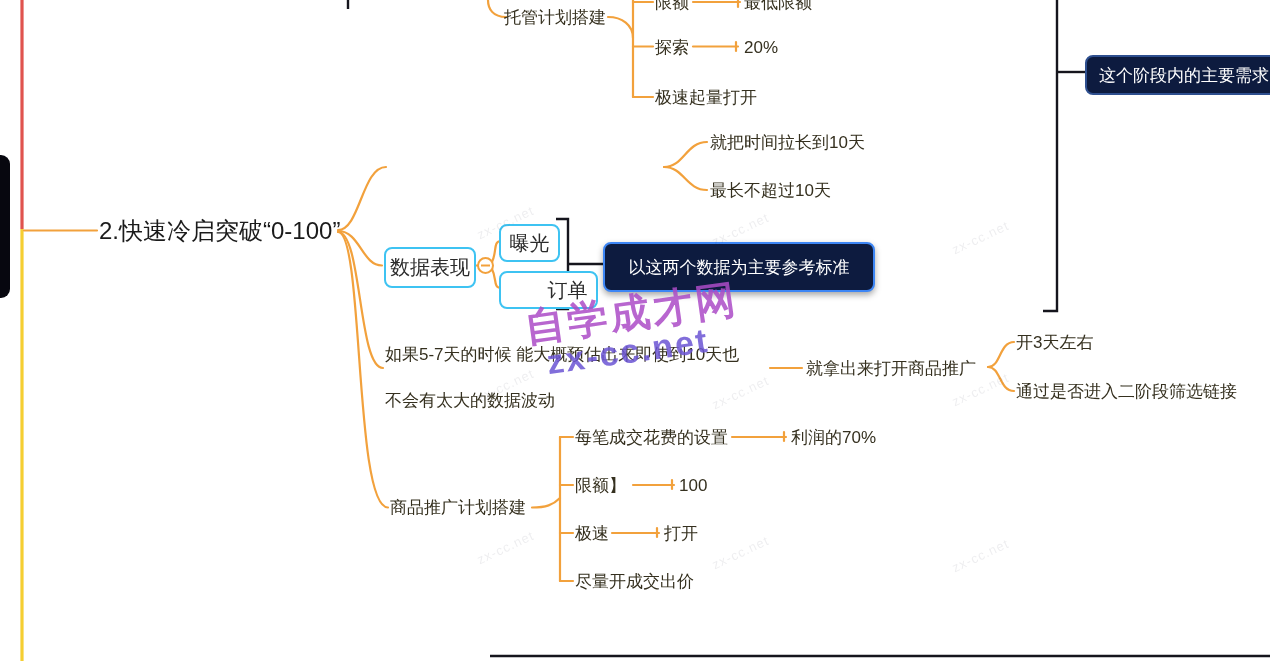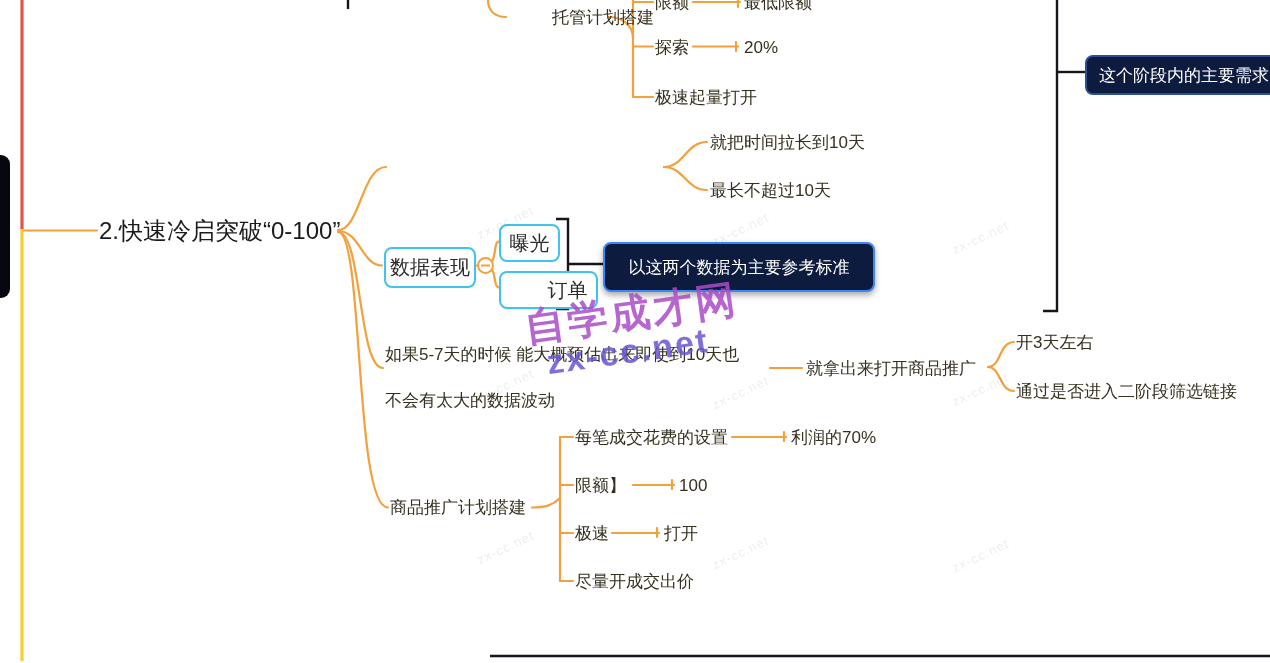--- a/index.html
+++ b/index.html
@@ -100,21 +100,21 @@
     <g>
       <circle cx="485.5" cy="265.5" r="7.5" fill="#ffffff" stroke="#F2A13C" stroke-width="2"></circle>
       <path d="M481,265.5 L490,265.5" stroke="#F2A13C" stroke-width="2"></path>
     </g>
   </svg>
 
   <div class="side-tab"></div>
 
   <div class="txt main" style="left:99px;top:218px;">2.快速冷启突破“0-100”</div>
 
-  <div class="txt" style="left:504px;top:8px;margin-left:48px;">托管计划搭建</div>
+  <div class="txt" style="left:504px;top:8px;">托管计划搭建</div>
   <div class="txt" style="left:655px;top:-7px;">限额</div>
   <div class="txt" style="left:744px;top:-7px;">最低限额</div>
   <div class="txt" style="left:655px;top:38px;">探索</div>
   <div class="txt" style="left:744px;top:38px;">20%</div>
   <div class="txt" style="left:655px;top:88px;">极速起量打开</div>
 
   <div class="txt" style="left:710px;top:133px;">就把时间拉长到10天</div>
   <div class="txt" style="left:710px;top:181px;">最长不超过10天</div>
 
   <div class="boxnode" style="left:384px;top:247px;width:88px;height:37px;">数据表现</div>

